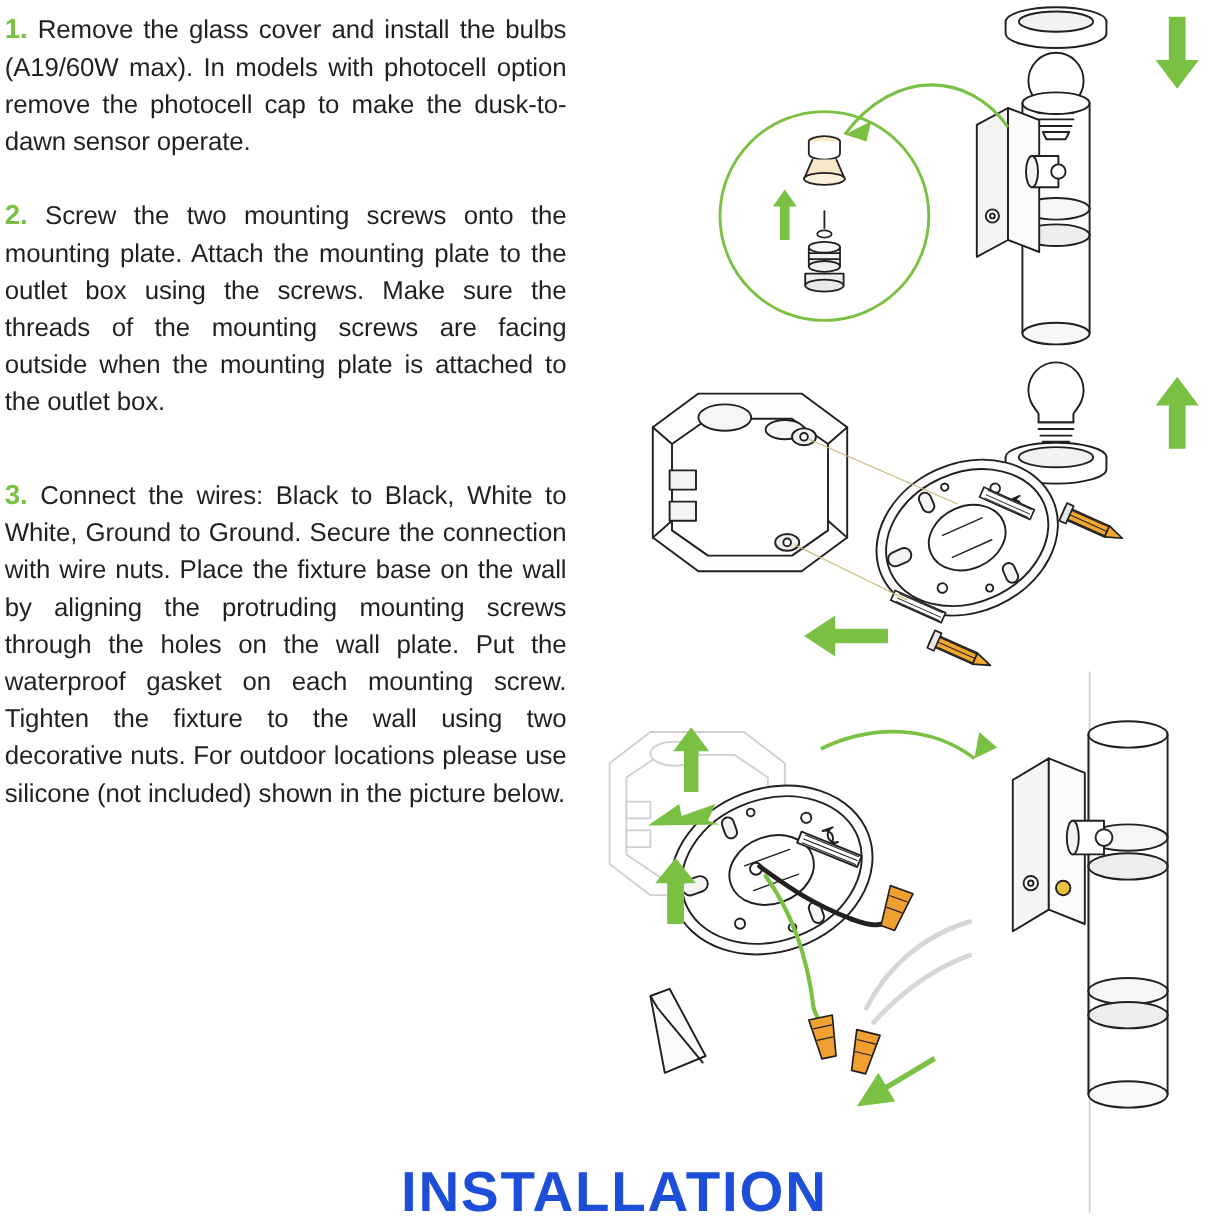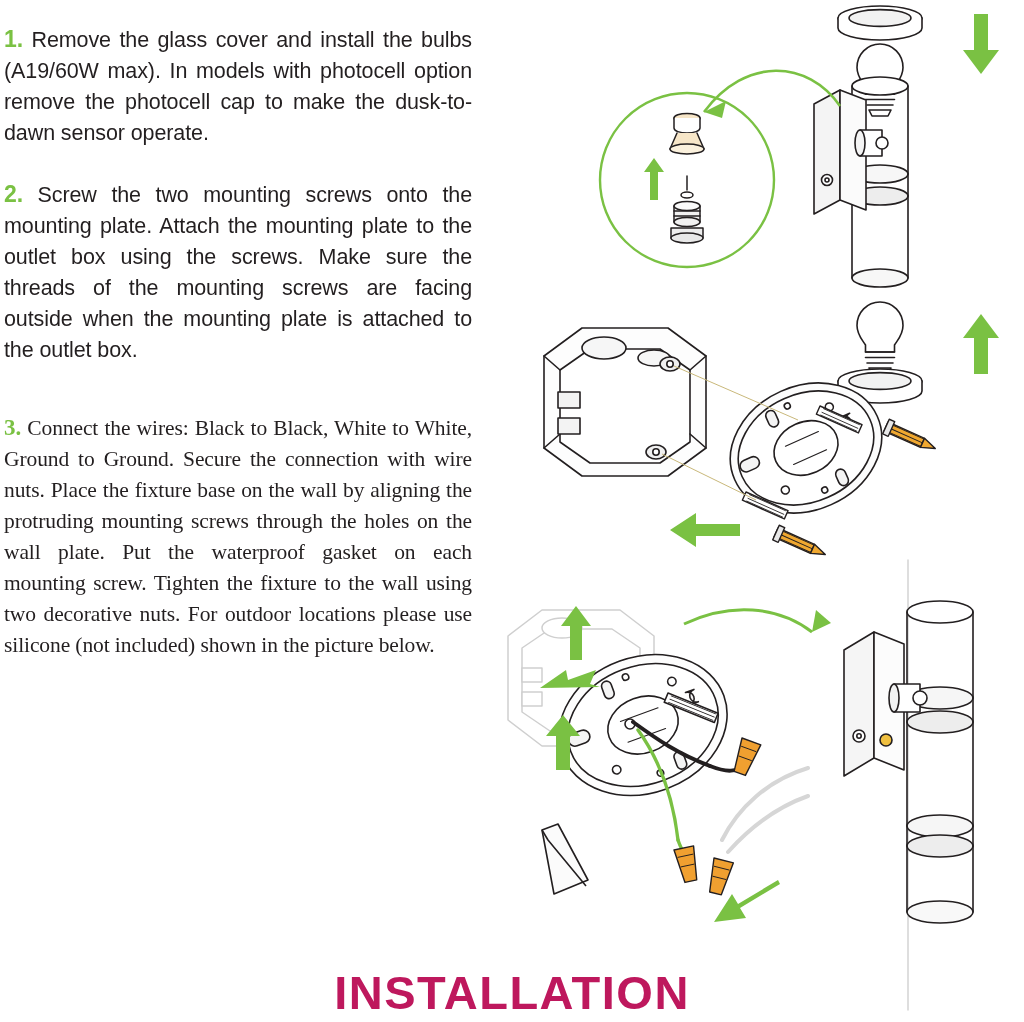--- a/index.html
+++ b/index.html
@@ -16,53 +16,53 @@
     overflow: hidden;
   }
   .page {
     position: absolute;
     inset: 0;
   }
   
   .text-col {
     position: absolute;
     left: 0px;
-    top: 16px;
+    top: 1px;
     width: 478px;
     height: 950px;
     padding: 6px 6px 0 4px;
     box-sizing: border-box;
   }
   .step {
     margin: 0 0 30px 0;
     text-align: justify;
     text-justify: inter-word;
     font-size: 21.5px;
     line-height: 31px;
     color: #231f20;
     letter-spacing: -0.1px;
   }
-  .step:last-child { margin-bottom: 16px; font-family: Liberation Serif, serif; }
+  .step:last-child { margin-bottom: 16px; }
   .step-num {
     color: #7ac143;
     font-weight: bold;
     font-size: 23px;
   }
   .step-1 { margin-top: 2px; }
   .step-2 { }
   .step-3 { margin-top: 46px; }
 
   
   .install-title {
     position: absolute;
     left: 0;
     right: 0;
     bottom: 2px;
     text-align: center;
-    color: #be185d;
+    color: #1d4ed8;
     font-size: 47px;
     font-weight: bold;
     letter-spacing: 1.5px;
     font-family: "Liberation Sans", sans-serif;
   }
 
   
   .figures {
     position: absolute;
     left: 478px;

